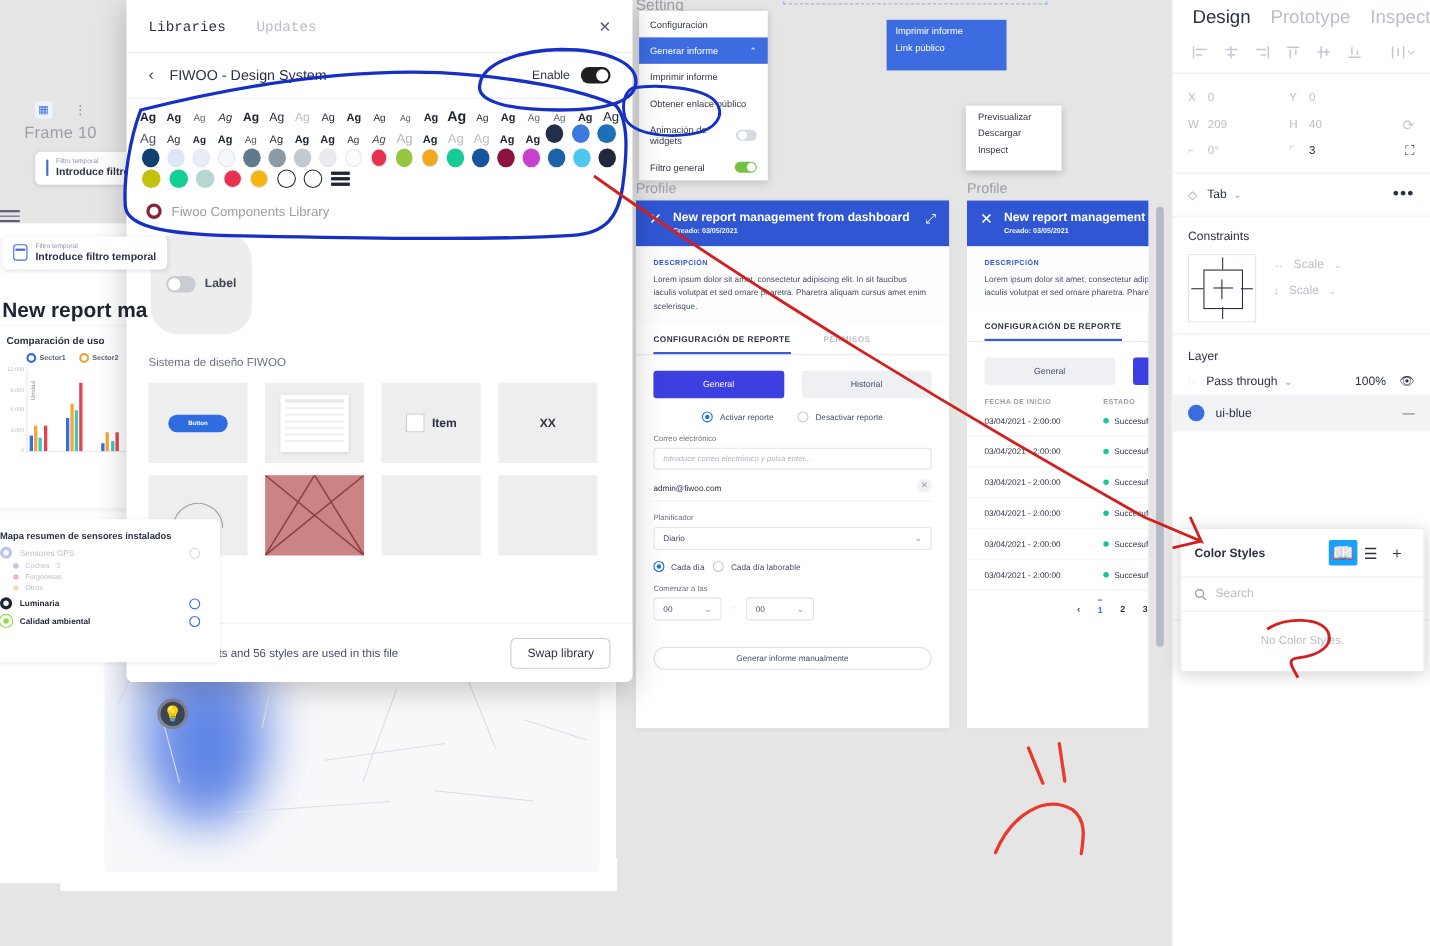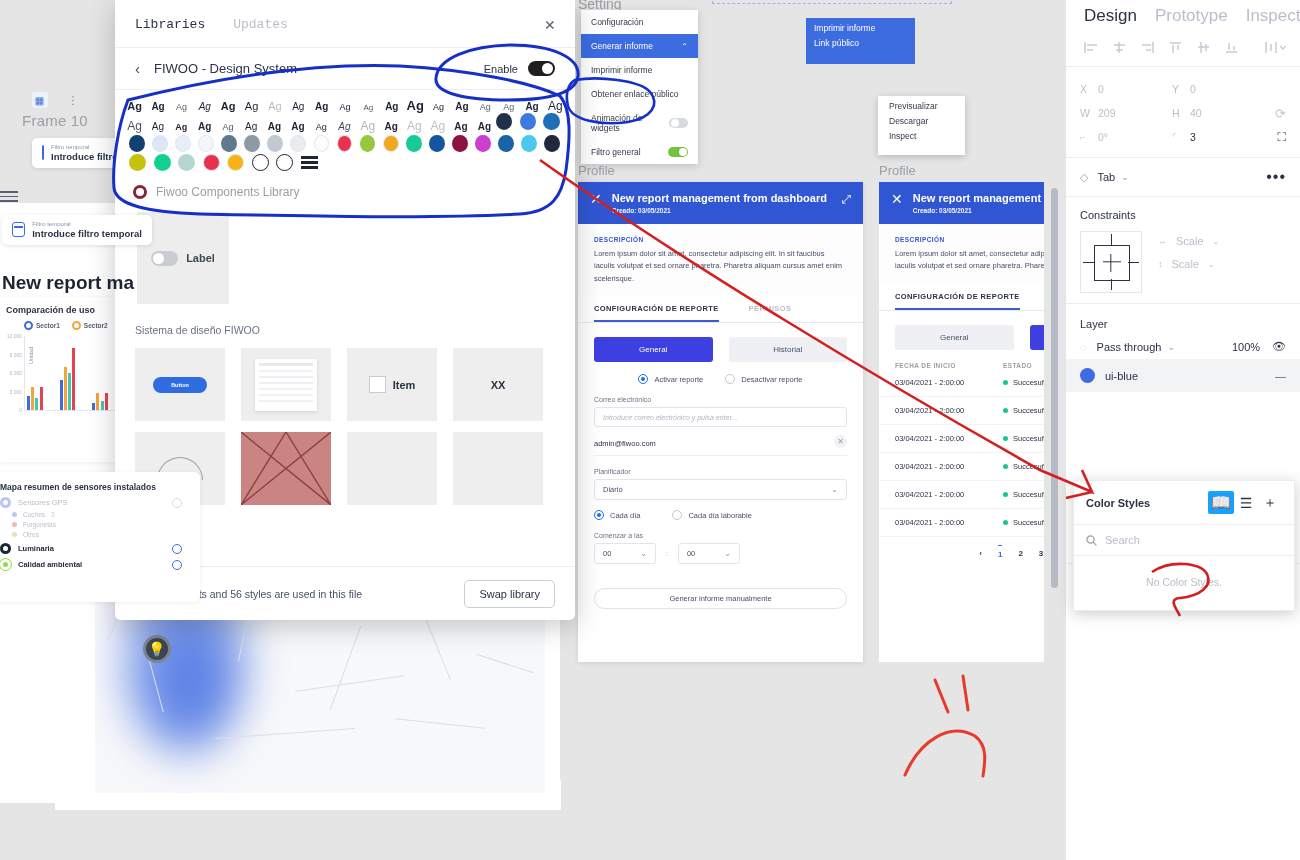--- a/index.html
+++ b/index.html
@@ -152,21 +152,21 @@
   .ag-wrap { padding:8px 8px 4px 8px; }
   .ag-row { display:flex; align-items:baseline; }
   .ag { width:24.5px; text-align:center; color:#1d2433; }
   .sw-row { display:flex; padding-left:6px; margin-top:2px; }
   .cir { width:17px;height:17px;border-radius:50%;margin-right:7.5px; }
 
   .libname { display:flex; align-items:center; gap:9px; padding:10px 0 0 18px; }
   .libname .ring { width:14px;height:14px;border-radius:50%;border:3px solid #8b2436; }
   .libname span { font-size:12px; color:#9aa0a6; }
 
-  .thumb { background:#ededee; }
+  .thumb { background:#ededee;border-radius:25px; }
   .sysline { font-size:10.5px; color:#6b7285; padding-left:20px; }
   .grid { display:flex; gap:16px; padding-left:20px; }
   .cell { width:90px; height:73px; background:#eeeeef; display:flex; align-items:center; justify-content:center; }
 
   .m-foot { position:absolute; left:0; bottom:0; width:100%; height:54px; background:#fff;
             border-top:1px solid #eceef2; display:flex; align-items:center; padding:0 20px; }
   .m-foot .txt { font-size:10.5px; color:#47506b; }
   .m-foot .swap { margin-left:auto; border:1px solid #c9cdd6; border-radius:5px; padding:7px 14px; font-size:11px; color:#2b3245; }
 
   
@@ -443,21 +443,21 @@
         </div>
         <div class="chiprow">
           <span>admin@fiwoo.com</span>
           <span class="xc">✕</span>
         </div>
         <div class="flbl">Planificador</div>
         <div class="fselect">
           <span>Diario</span>
           <span class="cv">⌄</span>
         </div>
-        <div class="radios" style="justify-content:flex-start;gap:32px;padding-top:10px;">
+        <div class="radios" style="justify-content:flex-start;gap:8px;padding-top:10px;">
           <label class="radio">
             <i class="rdot sel"></i>
             <span>Cada día</span>
           </label>
           <label class="radio">
             <i class="rdot"></i>
             <span>Cada día laborable</span>
           </label>
         </div>
         <div class="flbl">Comenzar a las</div>

